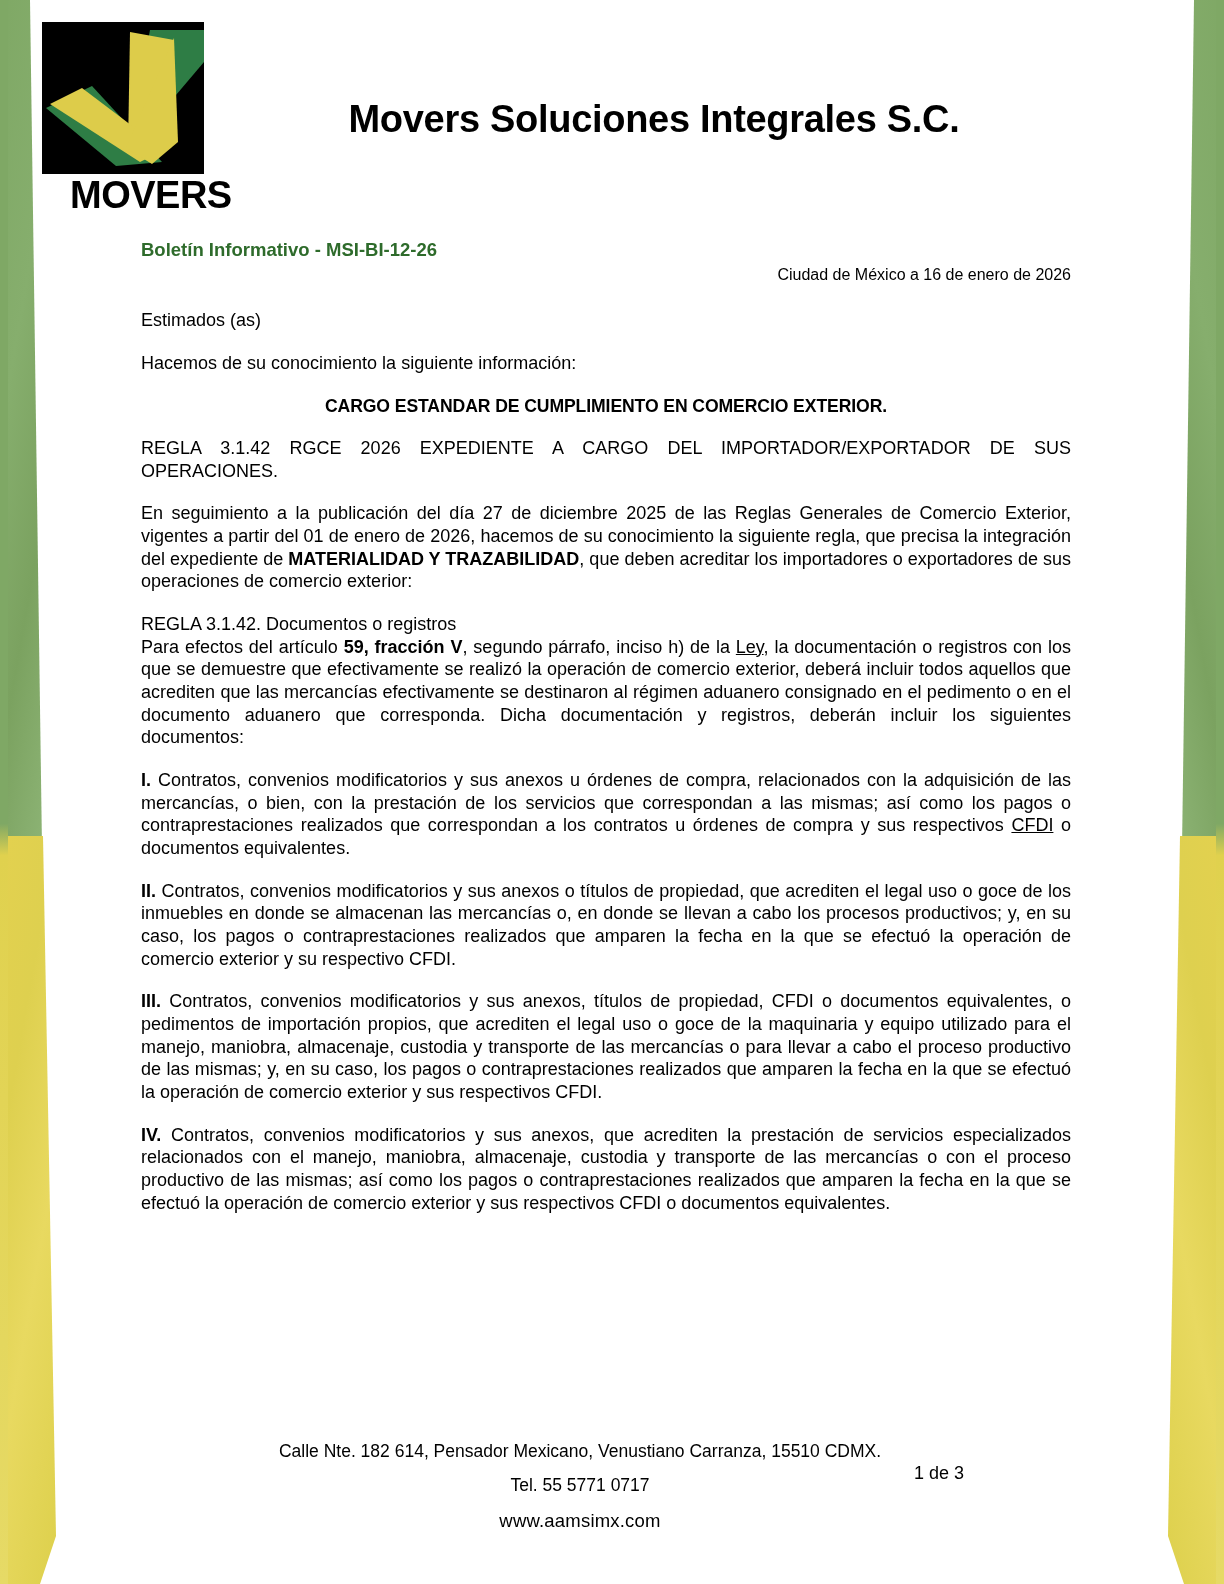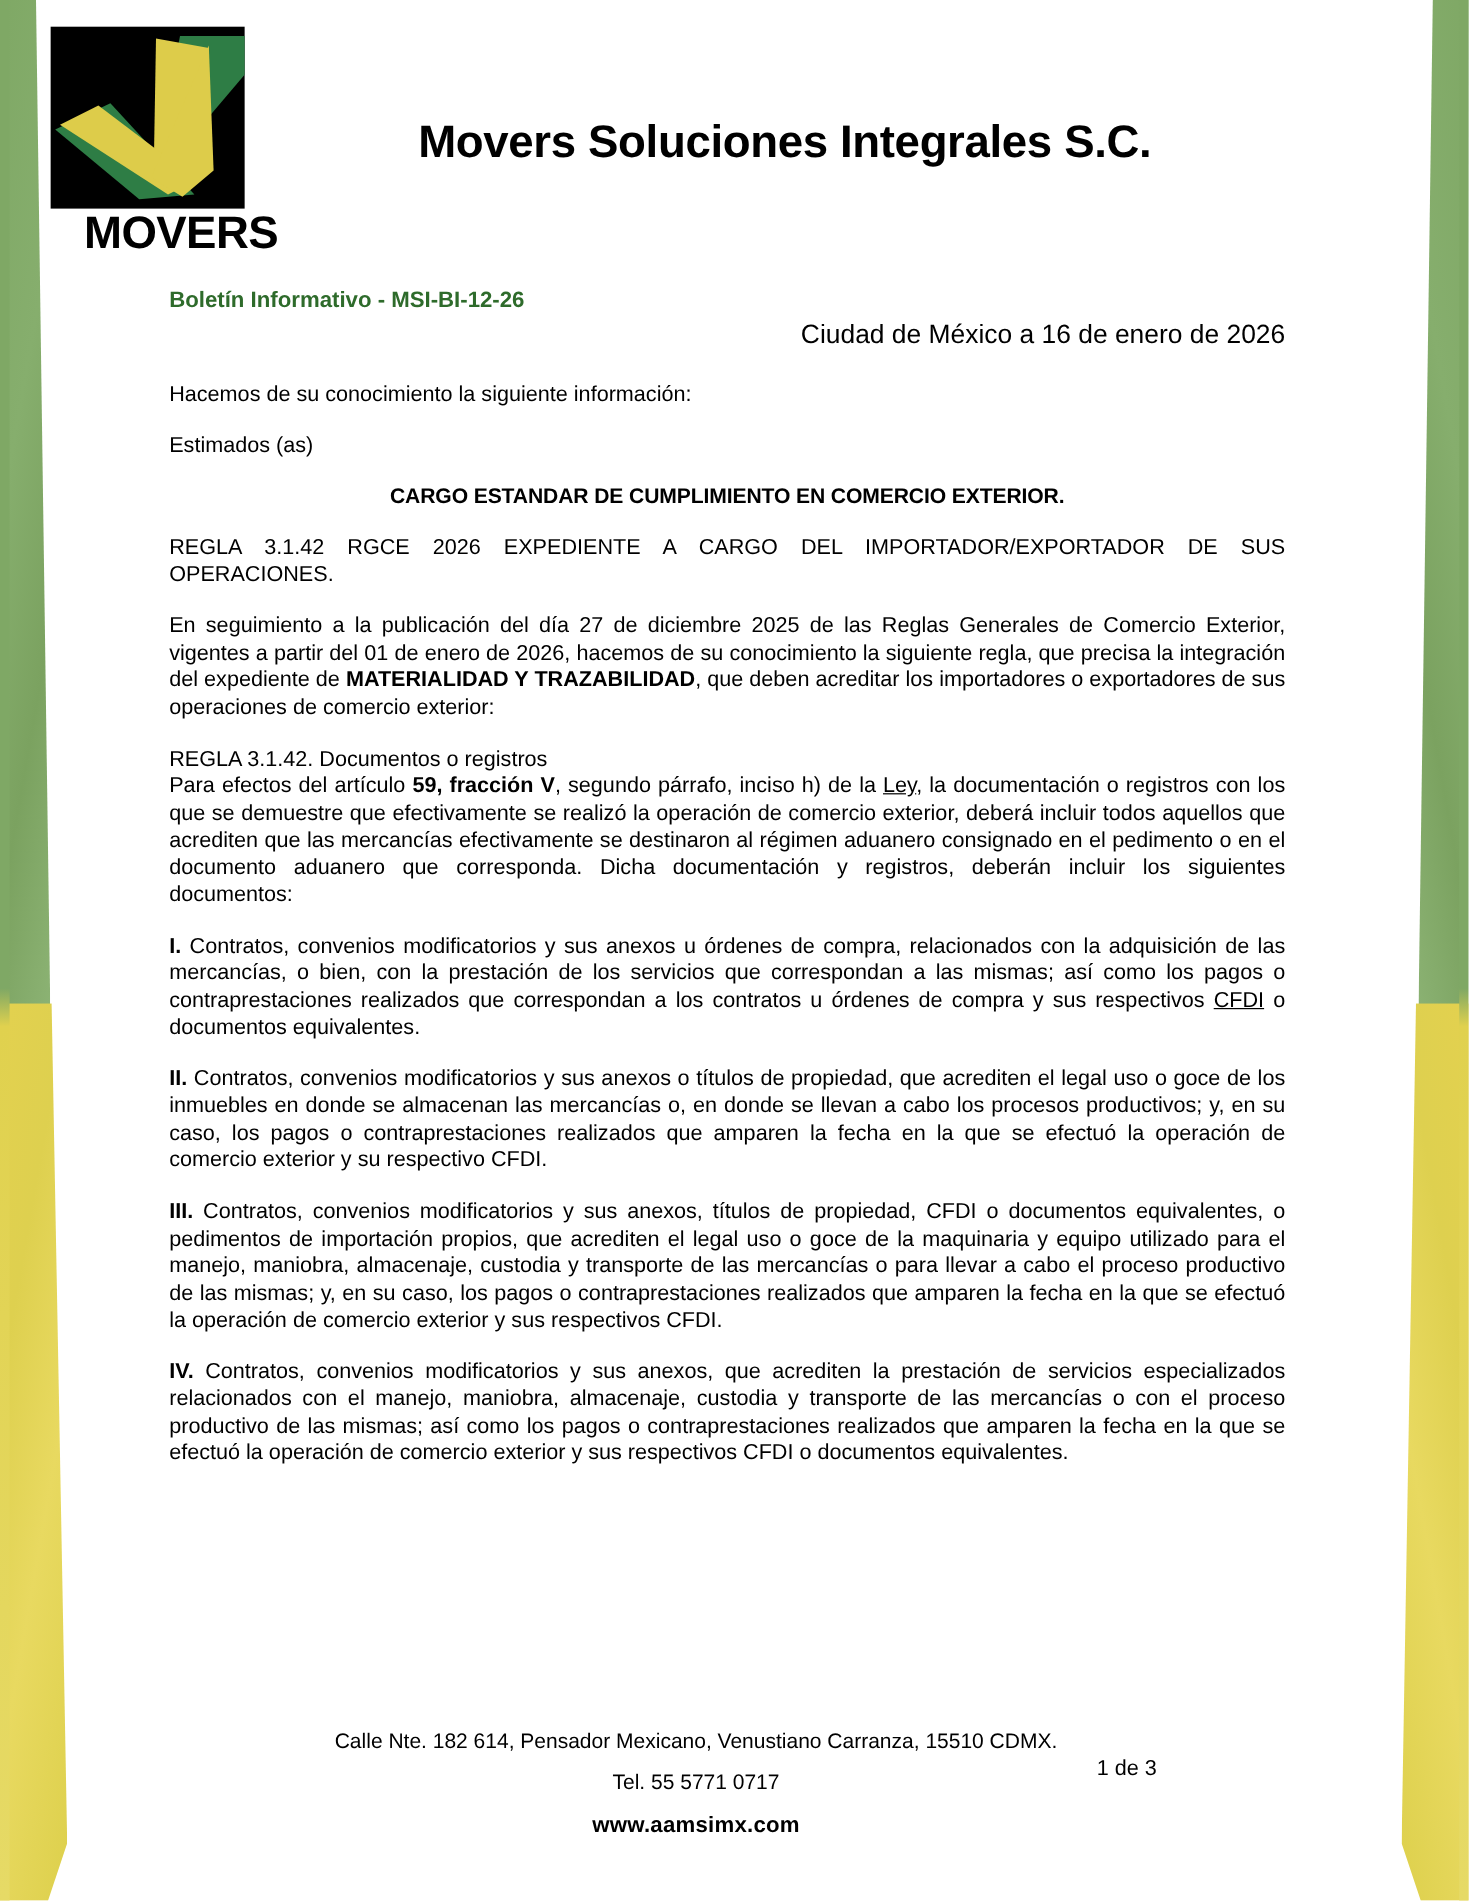--- a/index.html
+++ b/index.html
@@ -139,21 +139,21 @@
     line-height: 1.26;
   }
   .bulletin-id {
     font-weight: bold;
     font-size: 18.5px;
     color: #2e6b2b;
     margin: 0 0 4px 0;
   }
   .city-date {
     text-align: right;
-    font-size: 22px;
+    font-size: 16px;
     margin: 0 0 24px 0;
   }
   p.para {
     margin: 0 0 20px 0;
     text-align: justify;
     font-size: 18px;
     line-height: 1.26;
   }
   p.para.tight { margin-bottom: 0; }
   p.headline {
@@ -178,21 +178,21 @@
     margin-left: 160px;
     text-align: center;
   }
   .foot-line {
     font-size: 17.5px;
     color: #000000;
     margin: 0 0 13px 0;
   }
   .foot-web {
     font-size: 18.5px;
-    font-weight: bold;
+    font-weight: normal;
     color: #000000;
     margin: 14px 0 0 0;
     letter-spacing: 0.2px;
   }
   #page-number {
     position: absolute;
     right: 92px;
     top: 22px;
     font-size: 18px;
     font-weight: normal;
@@ -232,23 +232,23 @@
 
     <div id="company-title">Movers Soluciones Integrales S.C.</div>
   </div>
 
   <div id="content">
 
     <p class="bulletin-id">Boletín Informativo - MSI-BI-12-26</p>
 
     <p class="city-date">Ciudad de México a 16 de enero de 2026</p>
 
+    <p class="para">Estimados (as)</p>
+
     <p class="para">Hacemos de su conocimiento la siguiente información:</p>
-
-    <p class="para">Estimados (as)</p>
 
     <p class="headline">CARGO ESTANDAR DE CUMPLIMIENTO EN COMERCIO EXTERIOR.</p>
 
     <p class="para">REGLA 3.1.42 RGCE 2026 EXPEDIENTE A CARGO DEL IMPORTADOR/EXPORTADOR DE SUS OPERACIONES.</p>
 
     <p class="para"><span>En seguimiento a la publicación del día 27 de diciembre 2025 de las Reglas Generales de Comercio Exterior, vigentes a partir del 01 de enero de 2026, hacemos de su conocimiento la siguiente regla, que precisa la integración del expediente de </span><span class="b">MATERIALIDAD Y TRAZABILIDAD</span><span>, que deben acreditar los importadores o exportadores de sus operaciones de comercio exterior:</span></p>
 
     <p class="para tight">REGLA 3.1.42. Documentos o registros</p>
 
     <p class="para"><span>Para efectos del artículo </span><span class="b">59, fracción V</span><span>, segundo párrafo, inciso h) de la </span><span class="u">Ley</span><span>, la documentación o registros con los que se demuestre que efectivamente se realizó la operación de comercio exterior, deberá incluir todos aquellos que acrediten que las mercancías efectivamente se destinaron al régimen aduanero consignado en el pedimento o en el documento aduanero que corresponda. Dicha documentación y registros, deberán incluir los siguientes documentos:</span></p>

